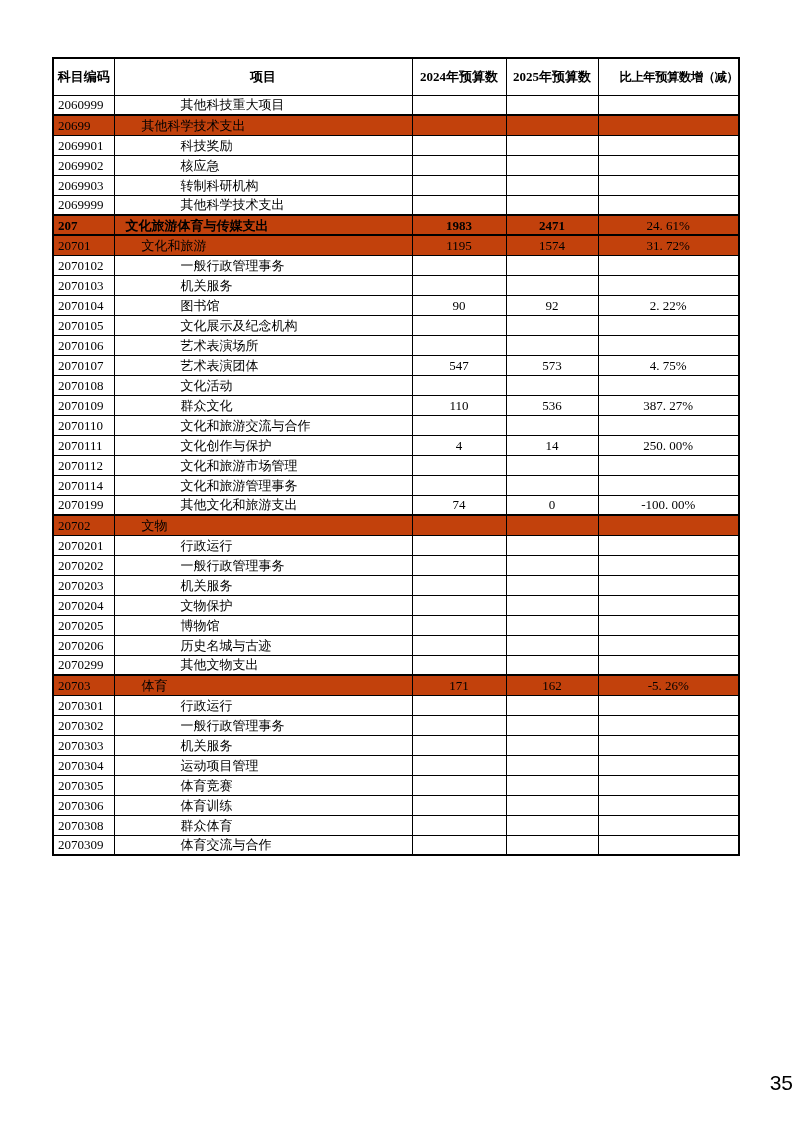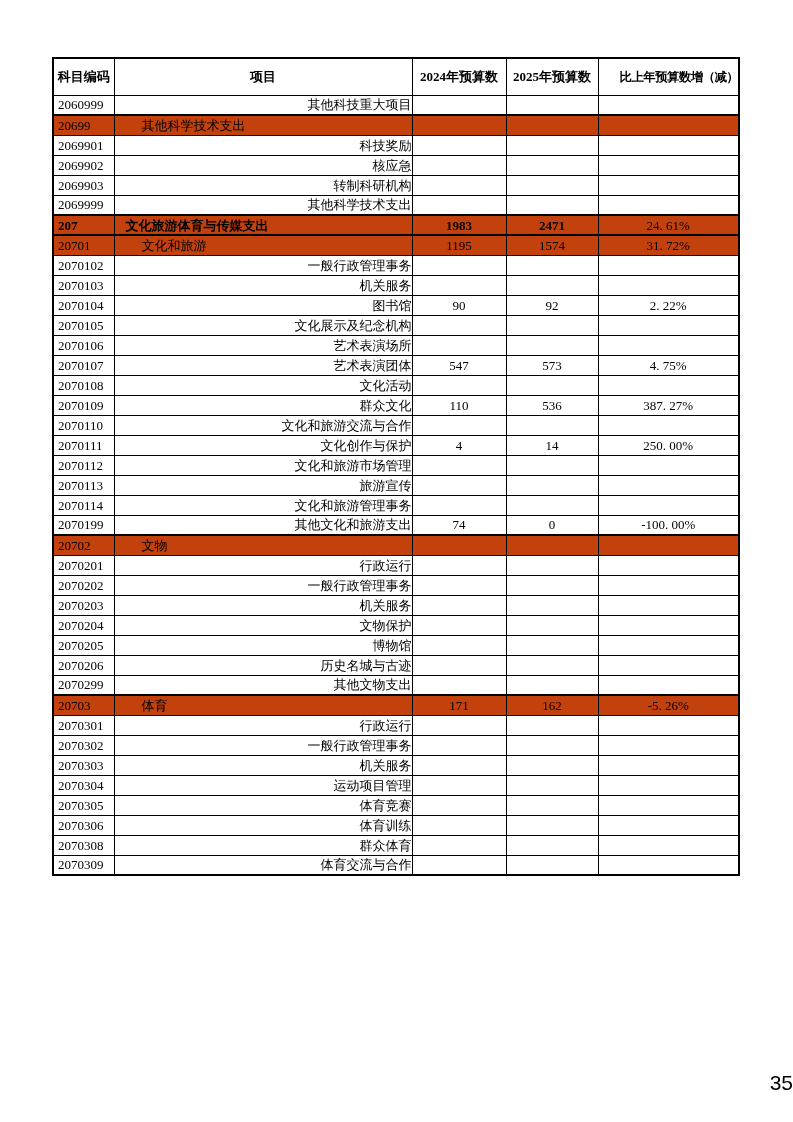--- a/index.html
+++ b/index.html
@@ -41,21 +41,21 @@
     text-align: center;
     border-bottom: 2px solid #000000;
     margin-left: 39px;
   }
   thead th.th-pct { font-size: 12.3px; letter-spacing: -0.4px; padding-left: 21px; }
   tbody tr { height: 20px; }
   tbody td.code { text-align: left; padding-left: 4px; }
   tbody td.item { text-align: left; }
   tbody td.item.lvl1 { padding-left: 11px; }
   tbody td.item.lvl2 { padding-left: 27px; }
-  tbody td.item.lvl3 { padding-left: 66px; text-align: right; }
+  tbody td.item.lvl3 { padding-left: 66px; }
   tbody td.num, tbody td.pct { text-align: center; }
   tbody tr.section td { background: #c2410c; border-top: 2px solid #000000; }
   tbody tr.bold td.code,
   tbody tr.bold td.item,
   tbody tr.bold td.num { font-weight: bold; }
   .page-number {
     position: absolute;
     top: 1071px;
     left: 0;
     width: 793px;
@@ -215,27 +215,20 @@
           <td class="pct">250. 00%</td>
         </tr>
         <tr class="">
           <td class="code">2070112</td>
           <td class="item lvl3">文化和旅游市场管理</td>
           <td class="num"></td>
           <td class="num"></td>
           <td class="pct"></td>
         </tr>
         <tr class="">
-          <td class="code">2070113</td>
-          <td class="item lvl3">旅游宣传</td>
-          <td class="num"></td>
-          <td class="num"></td>
-          <td class="pct"></td>
-        </tr>
-        <tr class="">
           <td class="code">2070114</td>
           <td class="item lvl3">文化和旅游管理事务</td>
           <td class="num"></td>
           <td class="num"></td>
           <td class="pct"></td>
         </tr>
         <tr class="">
           <td class="code">2070199</td>
           <td class="item lvl3">其他文化和旅游支出</td>
           <td class="num">74</td>

